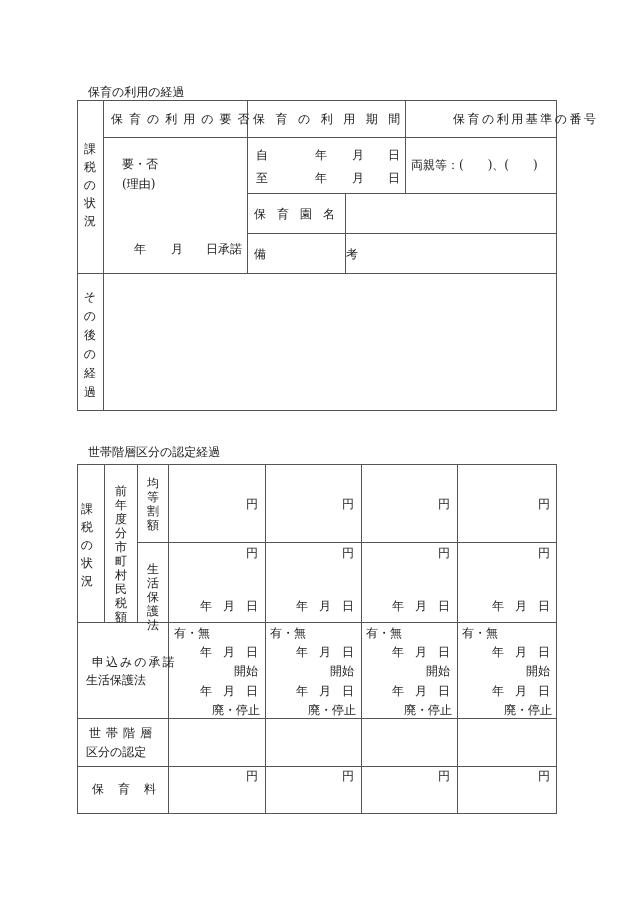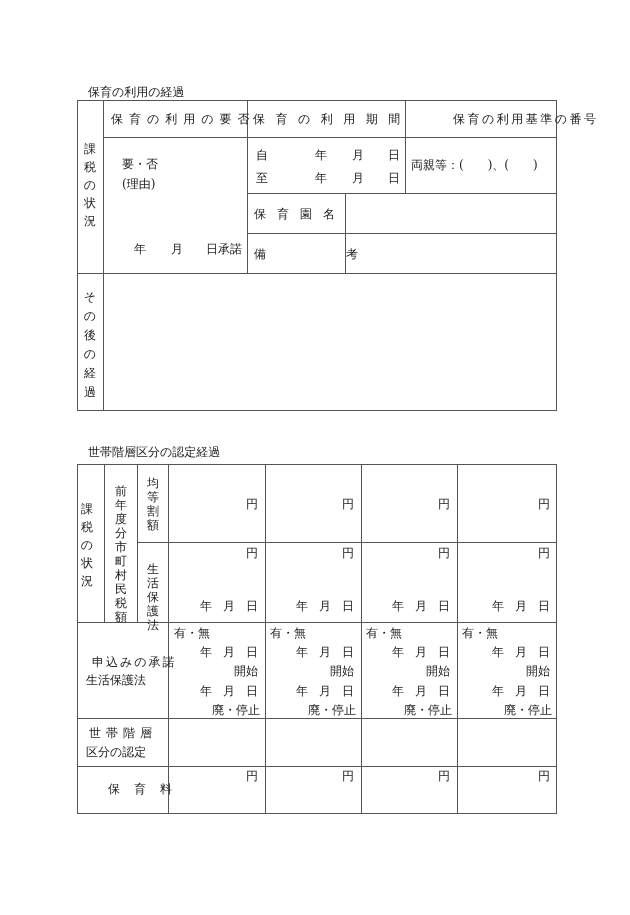--- a/index.html
+++ b/index.html
@@ -88,21 +88,21 @@
 
   <div class="vtext" style="left:80px;top:500px;">課税の状況</div>
   <div class="vtext tight" style="left:114px;top:484px;">前年度分市町村民税額</div>
   <div class="vtext tight" style="left:146px;top:476px;text-align:center;">均等割額</div>
   <div class="vtext tight" style="left:146px;top:562px;">生活保護法</div>
 
   <div class="txt" style="left:92px;top:655px;letter-spacing:2px;">申込みの承諾</div>
   <div class="txt" style="left:86px;top:673px;">生活保護法</div>
   <div class="txt" style="left:89px;top:726px;letter-spacing:5px;">世帯階層</div>
   <div class="txt" style="left:86px;top:745px;">区分の認定</div>
-  <div class="txt" style="left:108px;top:782px;letter-spacing:14px;">保育料</div>
+  <div class="txt" style="left:92px;top:782px;letter-spacing:14px;">保育料</div>
 
   <div>
     <div class="txt" style="left:246px;top:497px;">円</div>
     <div class="txt" style="left:246px;top:546px;">円</div>
     <div class="txt" style="left:200px;top:599px;">年</div>
     <div class="txt" style="left:223px;top:599px;">月</div>
     <div class="txt" style="left:246px;top:599px;">日</div>
     <div class="txt" style="left:174px;top:626px;">有・無</div>
     <div class="txt" style="left:200px;top:645px;">年</div>
     <div class="txt" style="left:223px;top:645px;">月</div>

